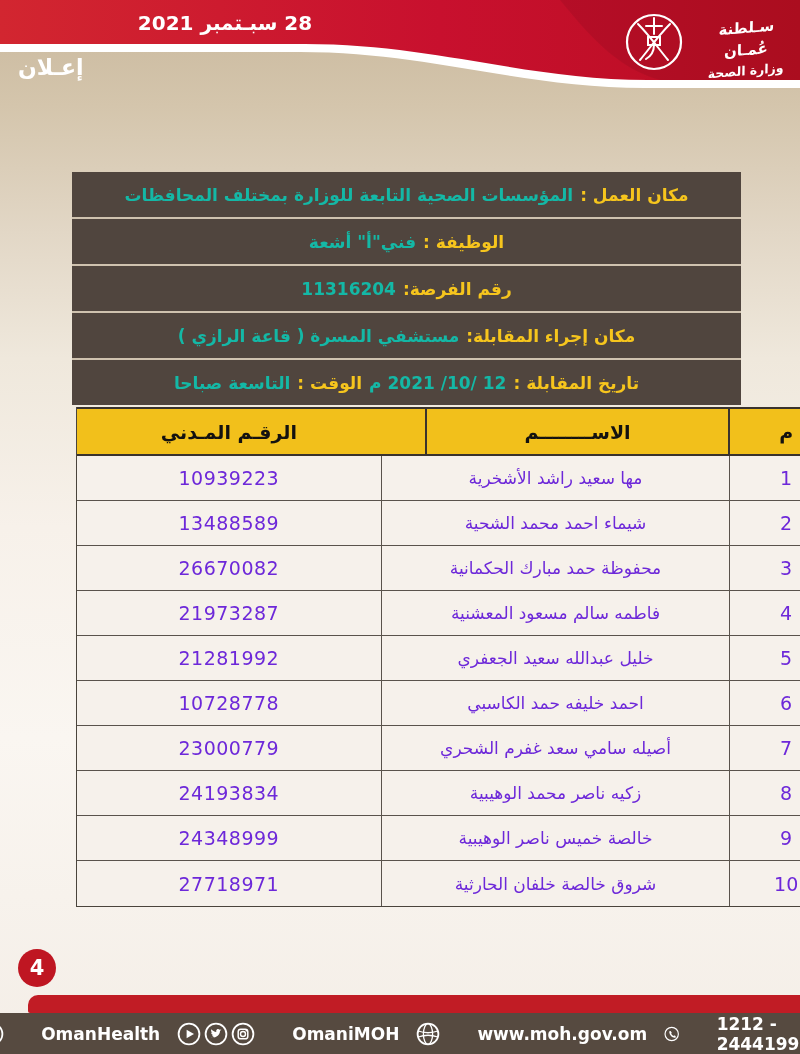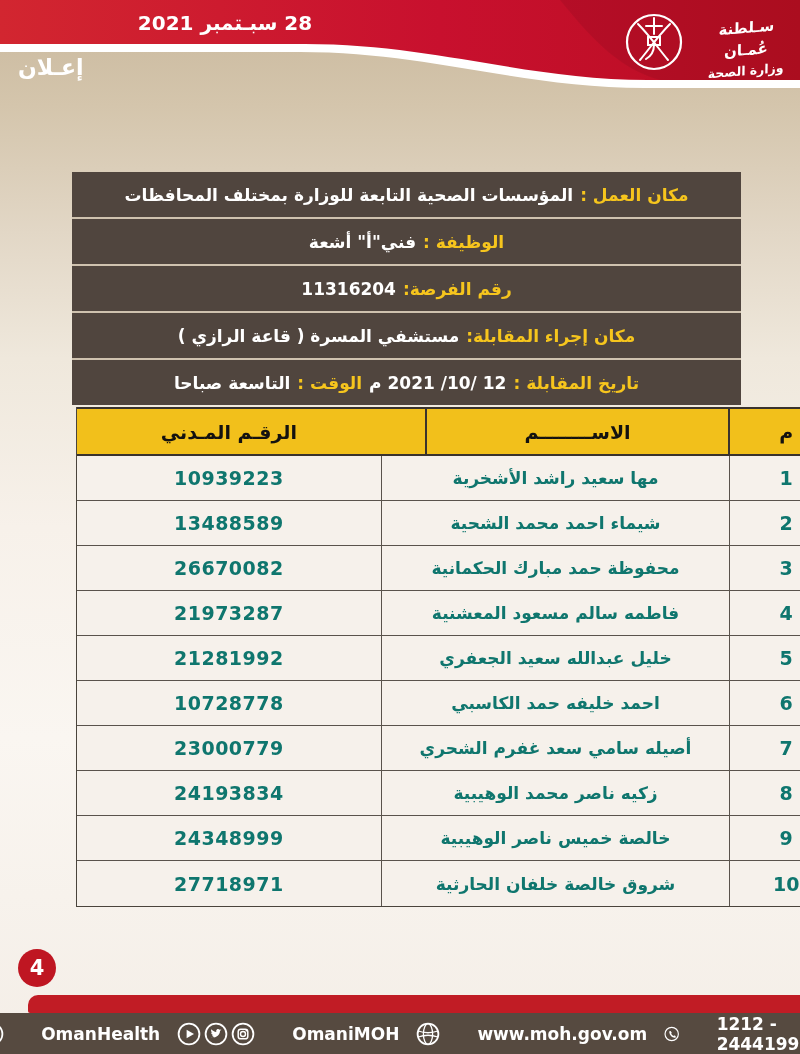--- a/index.html
+++ b/index.html
@@ -18,30 +18,30 @@
     transform:rotate(-5deg) skewX(-6deg);line-height:1.45;direction:rtl;}
   .logo-line1{font-size:15px;}
   .logo-line2{font-size:12.5px;}
   
   .info{position:absolute;left:72px;top:172px;width:669px;}
   .info-row{height:45px;background:#50453e;border-bottom:2px solid #cfc2af;
     display:flex;direction:rtl;align-items:center;justify-content:center;gap:7px;
     font-weight:bold;font-size:17px;}
   .info-row:last-child{border-bottom:none;}
   .ilabel{color:#f6c51d;}
-  .ivalue{color:#ffffff;}
+  .ivalue{color:#14b8a6;}
   
   .list{position:absolute;left:76px;top:407px;width:767px;border:1.5px solid #4a443c;border-top:none;box-sizing:border-box;}
   .grid-row{display:grid;grid-template-columns:39.7% 45.7% 14.6%;box-sizing:border-box;}
   .thead{background:#f2c01b;border-top:2px solid #3a332d;border-bottom:2px solid #3a332d;height:49px;}
   .thead .cell{display:flex;align-items:center;justify-content:center;font-weight:bold;font-size:19px;color:#141210;direction:rtl;}
   .thead .c-name{border-left:2px solid #3a332d;border-right:2px solid #3a332d;margin-left:44px;}
   .trow{height:45px;background:#f6f1eb;border-bottom:1px solid #5a534c;}
   .trow:last-child{border-bottom:none;}
-  .trow .cell{display:flex;align-items:center;justify-content:center;font-weight:bold;color:#0f766e;}
+  .trow .cell{display:flex;align-items:center;justify-content:center;font-weight:normal;color:#6d28d9;}
   .trow .c-civil{font-size:19px;letter-spacing:.5px;}
   .trow .c-name{font-size:17px;direction:rtl;border-left:1.5px solid #5a534c;border-right:1.5px solid #5a534c;}
   .trow .c-idx{font-size:19px;}
   
   .page-num{position:absolute;left:18px;top:949px;width:38px;height:38px;border-radius:50%;
     background:#bf1622;color:#fff;font-weight:bold;font-size:21px;display:flex;align-items:center;justify-content:center;}
   .red-strip{position:absolute;left:28px;right:0;top:995px;height:18px;background:#c11c25;border-radius:10px 0 0 2px;}
   .footer{position:absolute;left:0;right:0;top:1013px;height:41px;background:#564a40;
     display:flex;align-items:center;justify-content:center;gap:17px;direction:ltr;color:#fff;}
   .fgroup{display:flex;align-items:center;gap:5px;}

